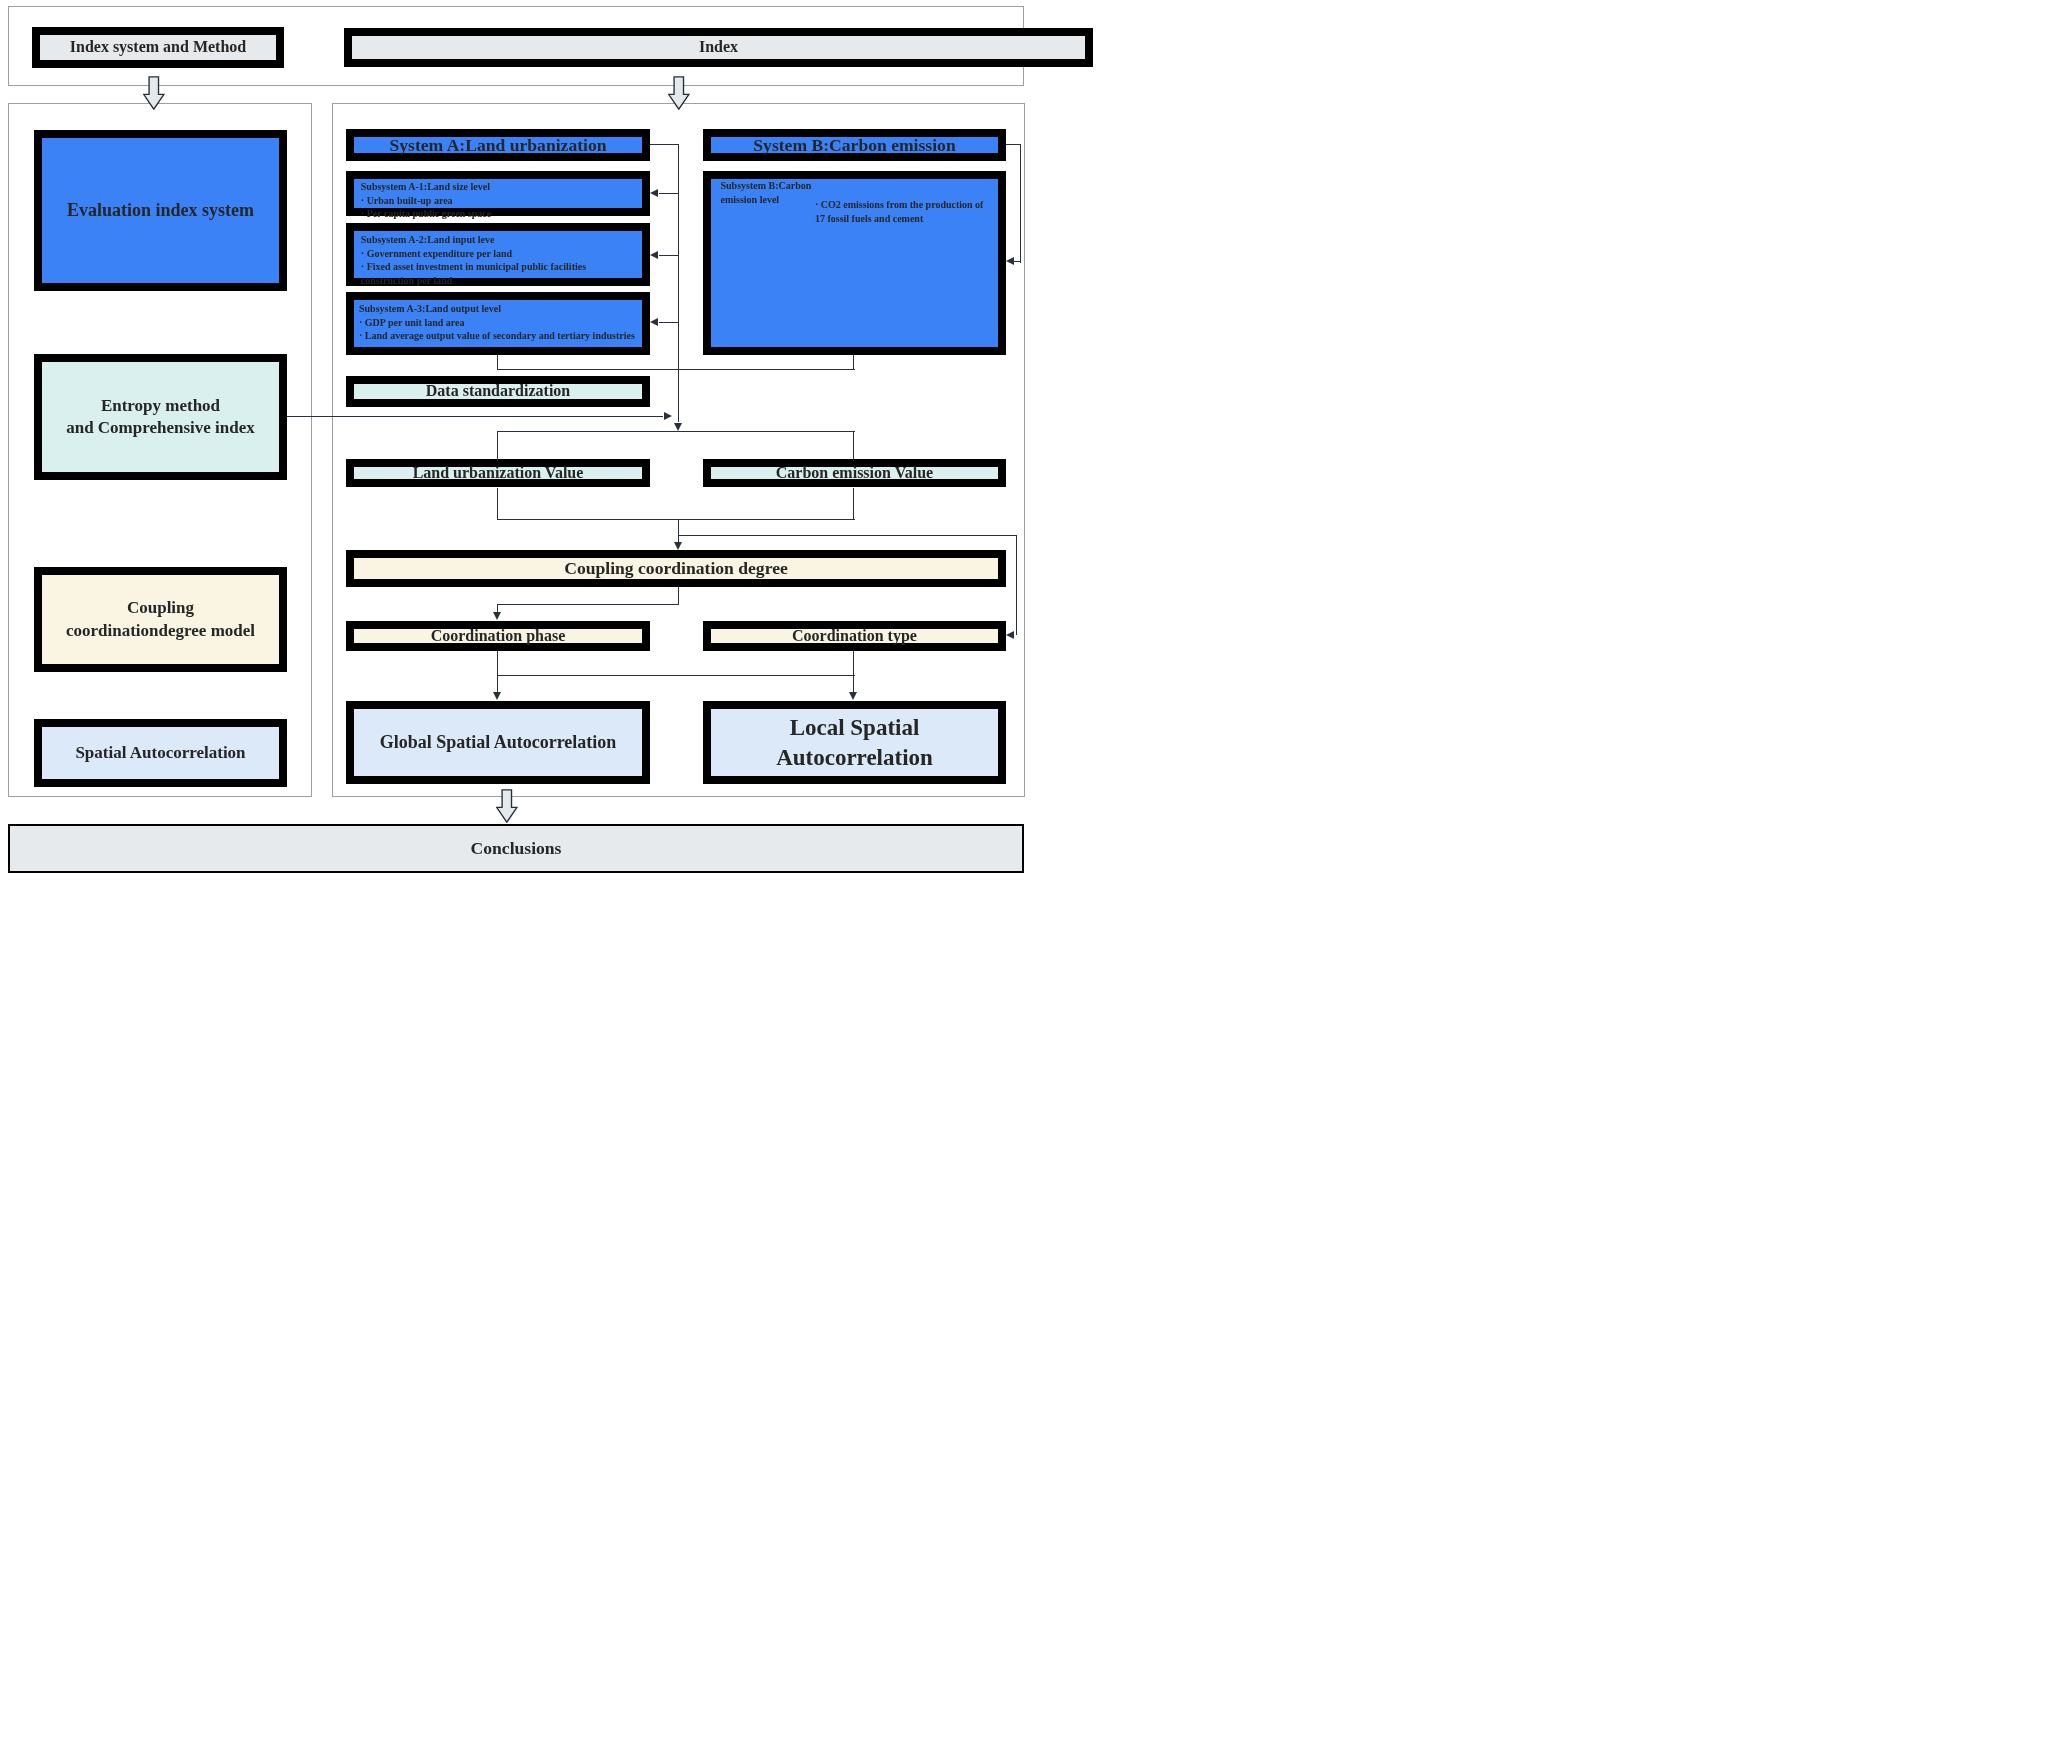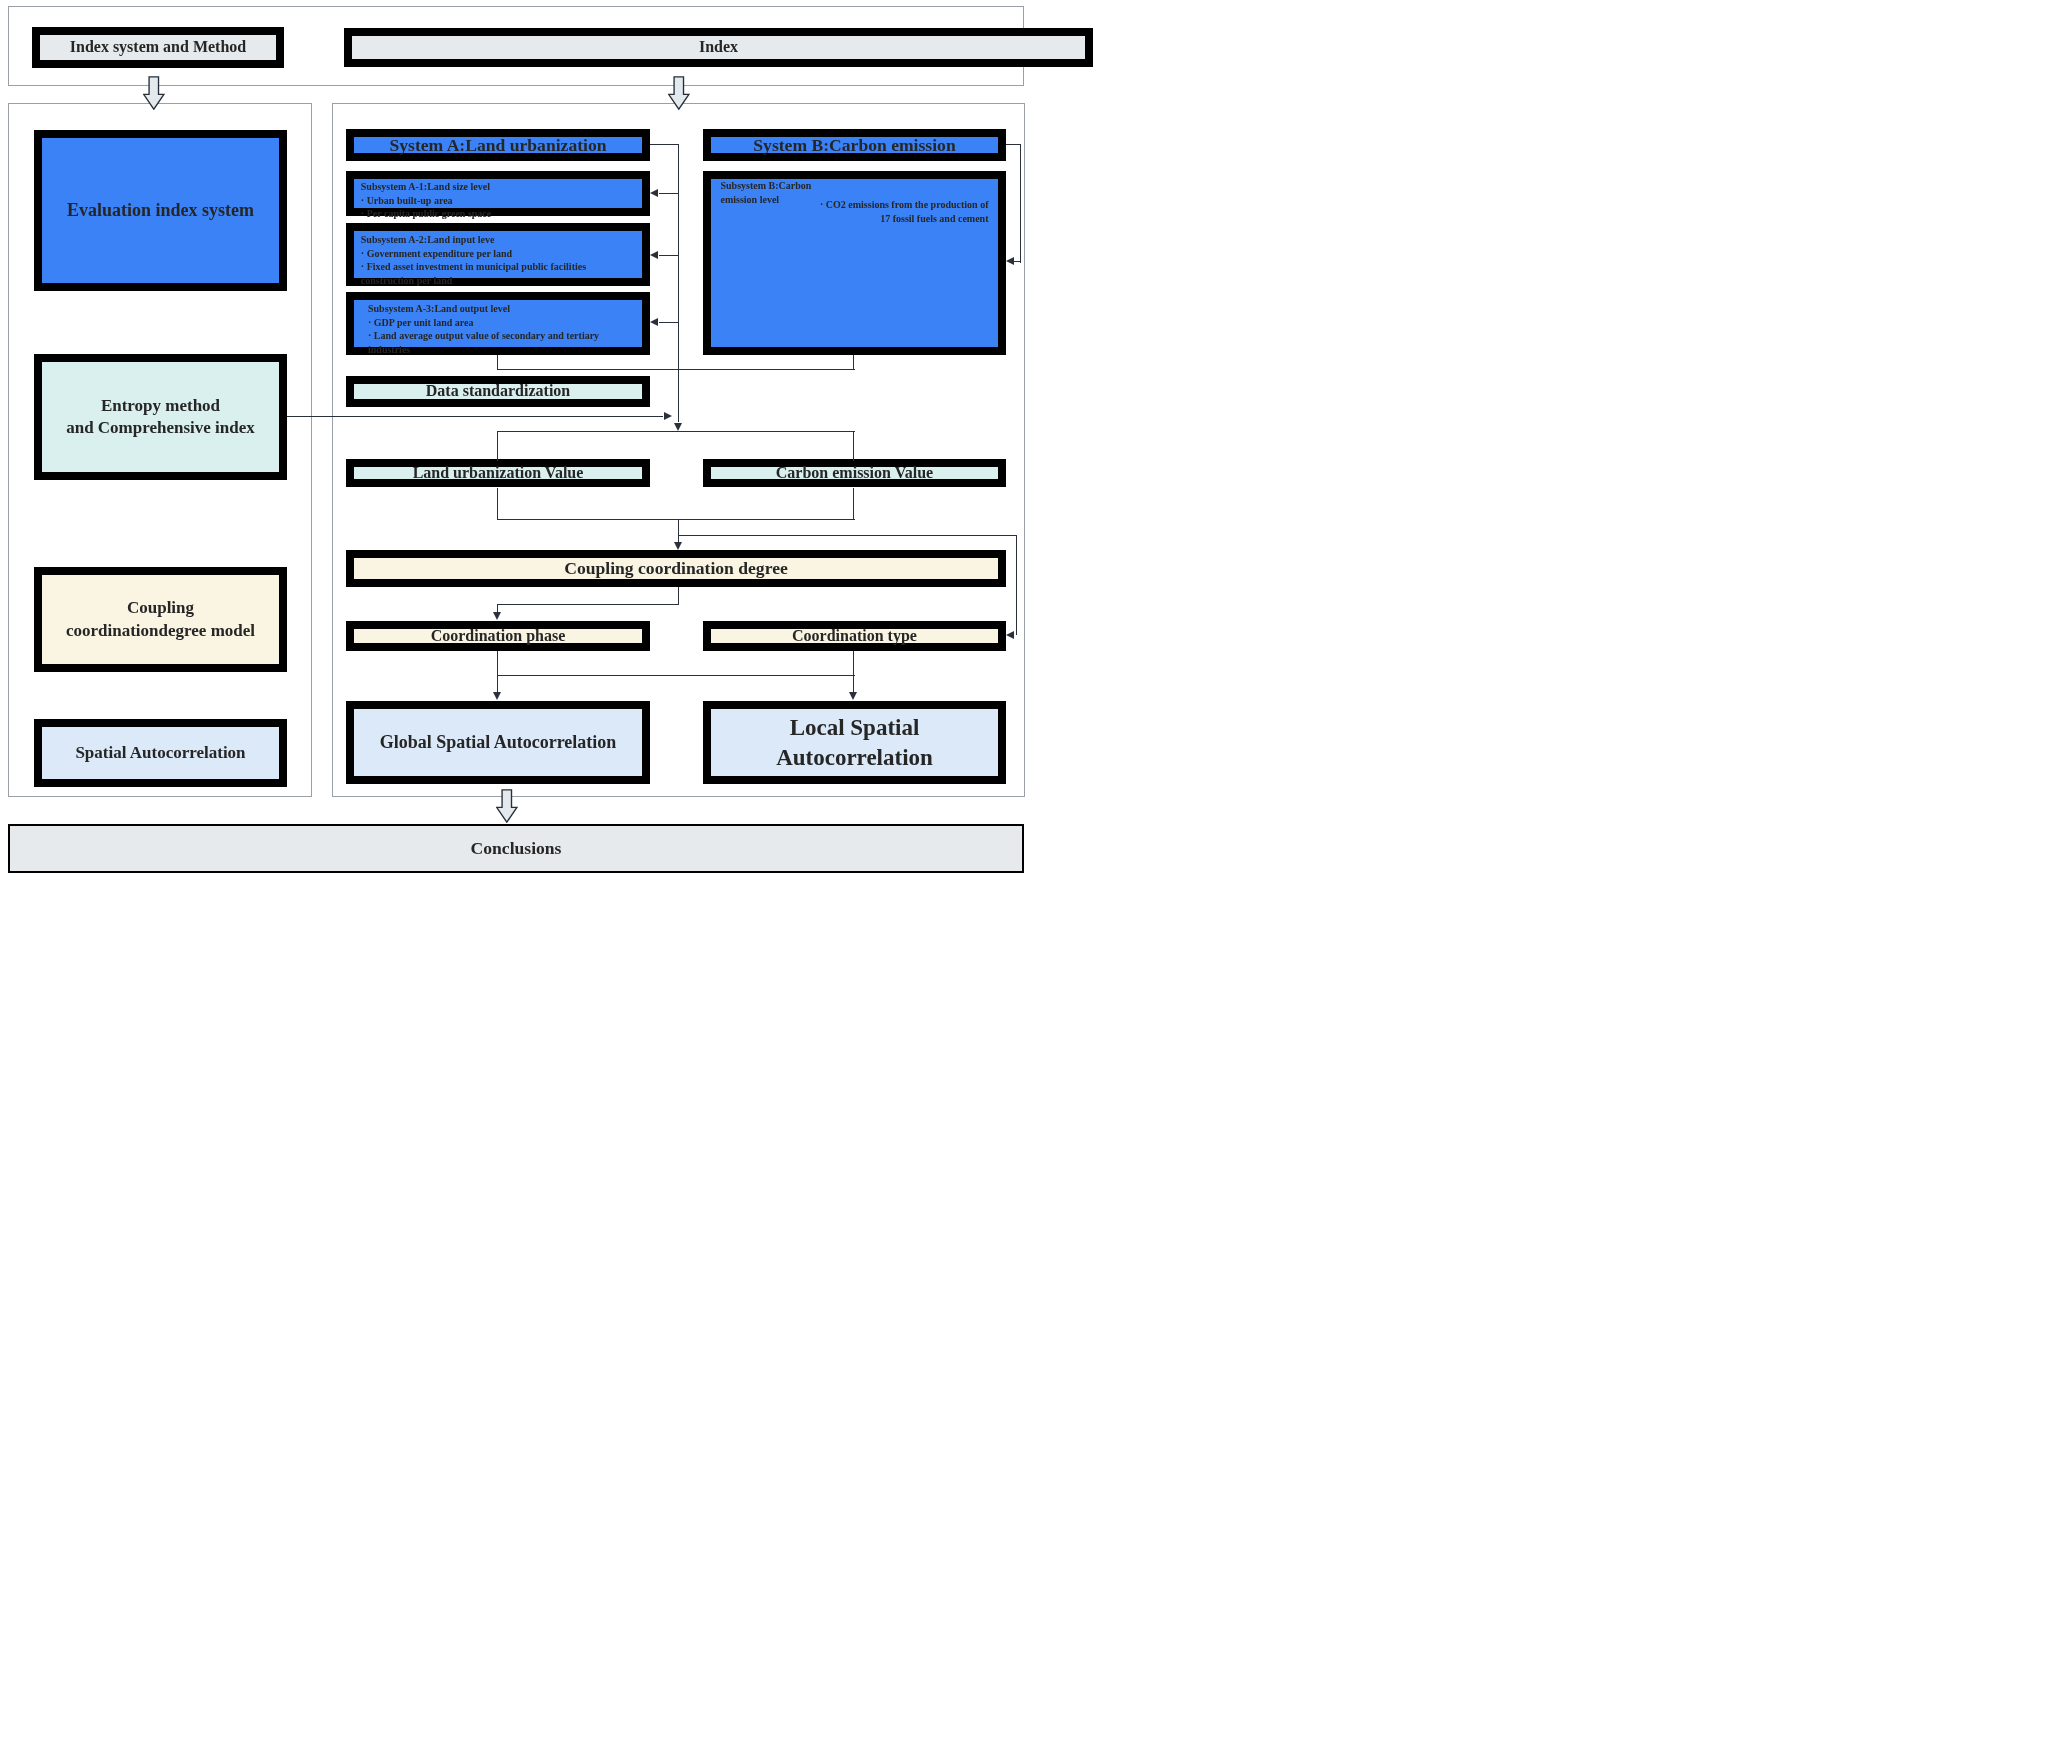--- a/index.html
+++ b/index.html
@@ -104,29 +104,29 @@
     <div class="sub-item">· Urban built-up area</div>
     <div class="sub-item">· Per capita public green space</div>
   </div>
 
   <div class="box peach leftalign" style="left:346px;top:223px;width:304px;height:63px;padding:2px 6.8px;">
     <div class="sub-title">Subsystem A-2:Land input leve</div>
     <div class="sub-item">· Government expenditure per land</div>
     <div class="sub-item">· Fixed asset investment in municipal public facilities construction per land</div>
   </div>
 
-  <div class="box peach leftalign" style="left:346px;top:292px;width:304px;height:63px;padding:2px 14px;">
+  <div class="box peach leftalign" style="left:346px;top:292px;width:304px;height:63px;padding:2px 5px;">
     <div class="sub-title">Subsystem A-3:Land output level</div>
     <div class="sub-item">· GDP per unit land area</div>
     <div class="sub-item">· Land average output value of secondary and tertiary industries</div>
   </div>
 
   <div class="box peach" style="left:703px;top:171px;width:303px;height:184px;padding:0 9.5px;flex-direction:row;align-items:flex-start;text-align:left;">
     <div class="sub-title">Subsystem B:Carbon emission level</div>
-    <div class="sub-item" style="margin-top:19px;text-align:right;">· CO2 emissions from the production of 17 fossil fuels and cement</div>
+    <div class="sub-item" style="margin-top:19px;">· CO2 emissions from the production of 17 fossil fuels and cement</div>
   </div>
 
   <div class="box cyan" style="left:346px;top:376px;width:304px;height:31px;font-size:16px;">
     <span>Data standardization</span>
   </div>
 
   <div class="box cyan" style="left:346px;top:459px;width:304px;height:28px;font-size:16px;">
     <span>Land urbanization Value</span>
   </div>
   <div class="box cyan" style="left:703px;top:459px;width:303px;height:28px;font-size:16px;">

